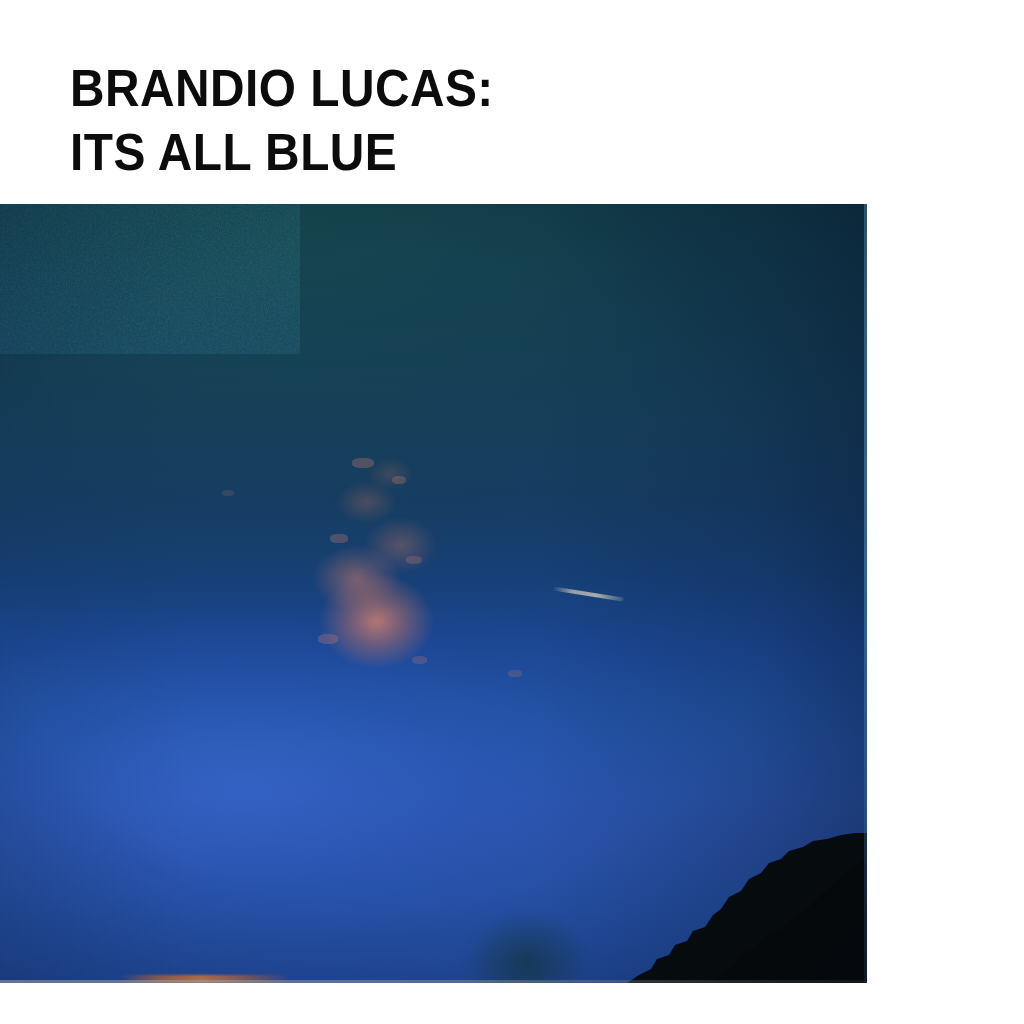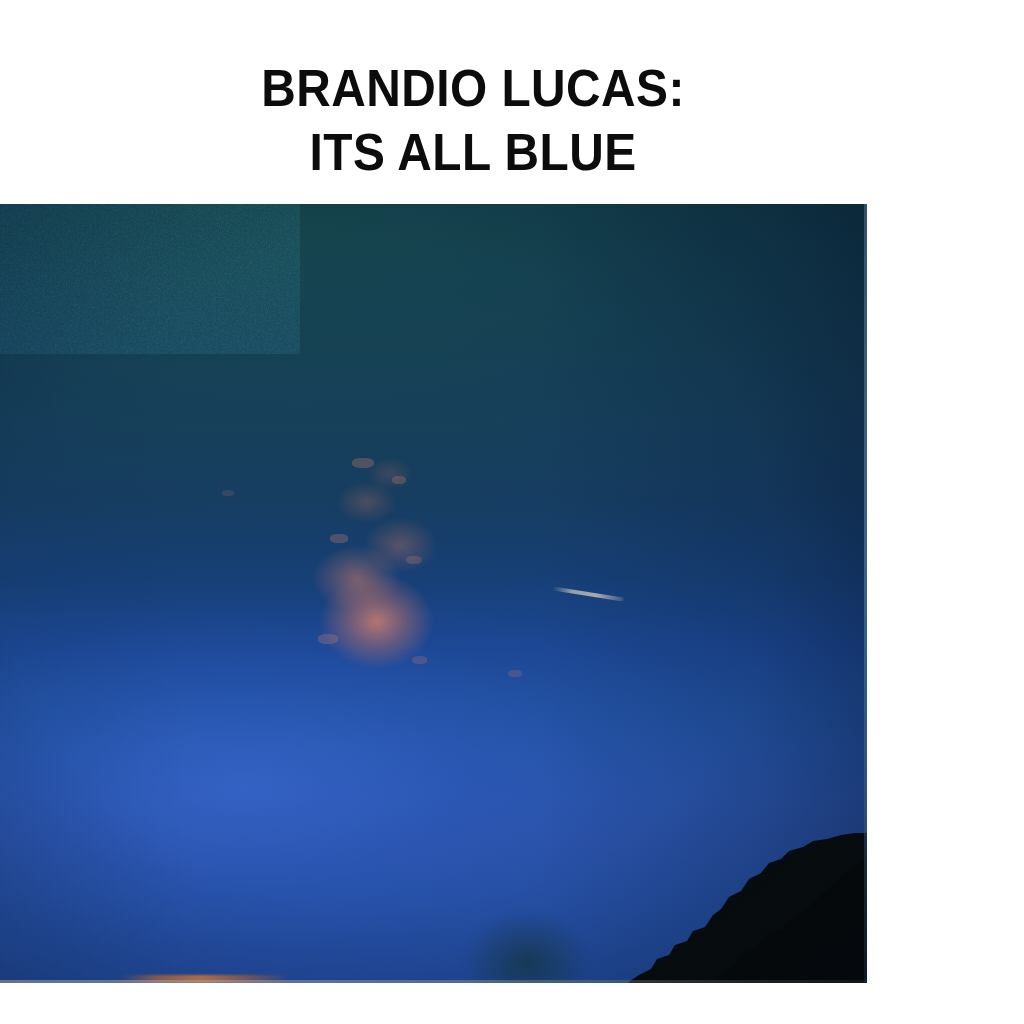--- a/index.html
+++ b/index.html
@@ -16,21 +16,21 @@
     width:1024px;height:1024px;
     background:#ffffff;
     overflow:hidden;
   }
 
   
   .title-block{
     position:absolute;
     left:0;top:0;
     width:876px;
-    text-align:center;
+    text-align:left;
     padding-top:56px;
     z-index:20;
   }
   .title-line{
     display:block;
     color:#0c0c0c;
     font-family:"Liberation Sans","DejaVu Sans",sans-serif;
     font-weight:700;
     font-size:52px;
     line-height:64px;

